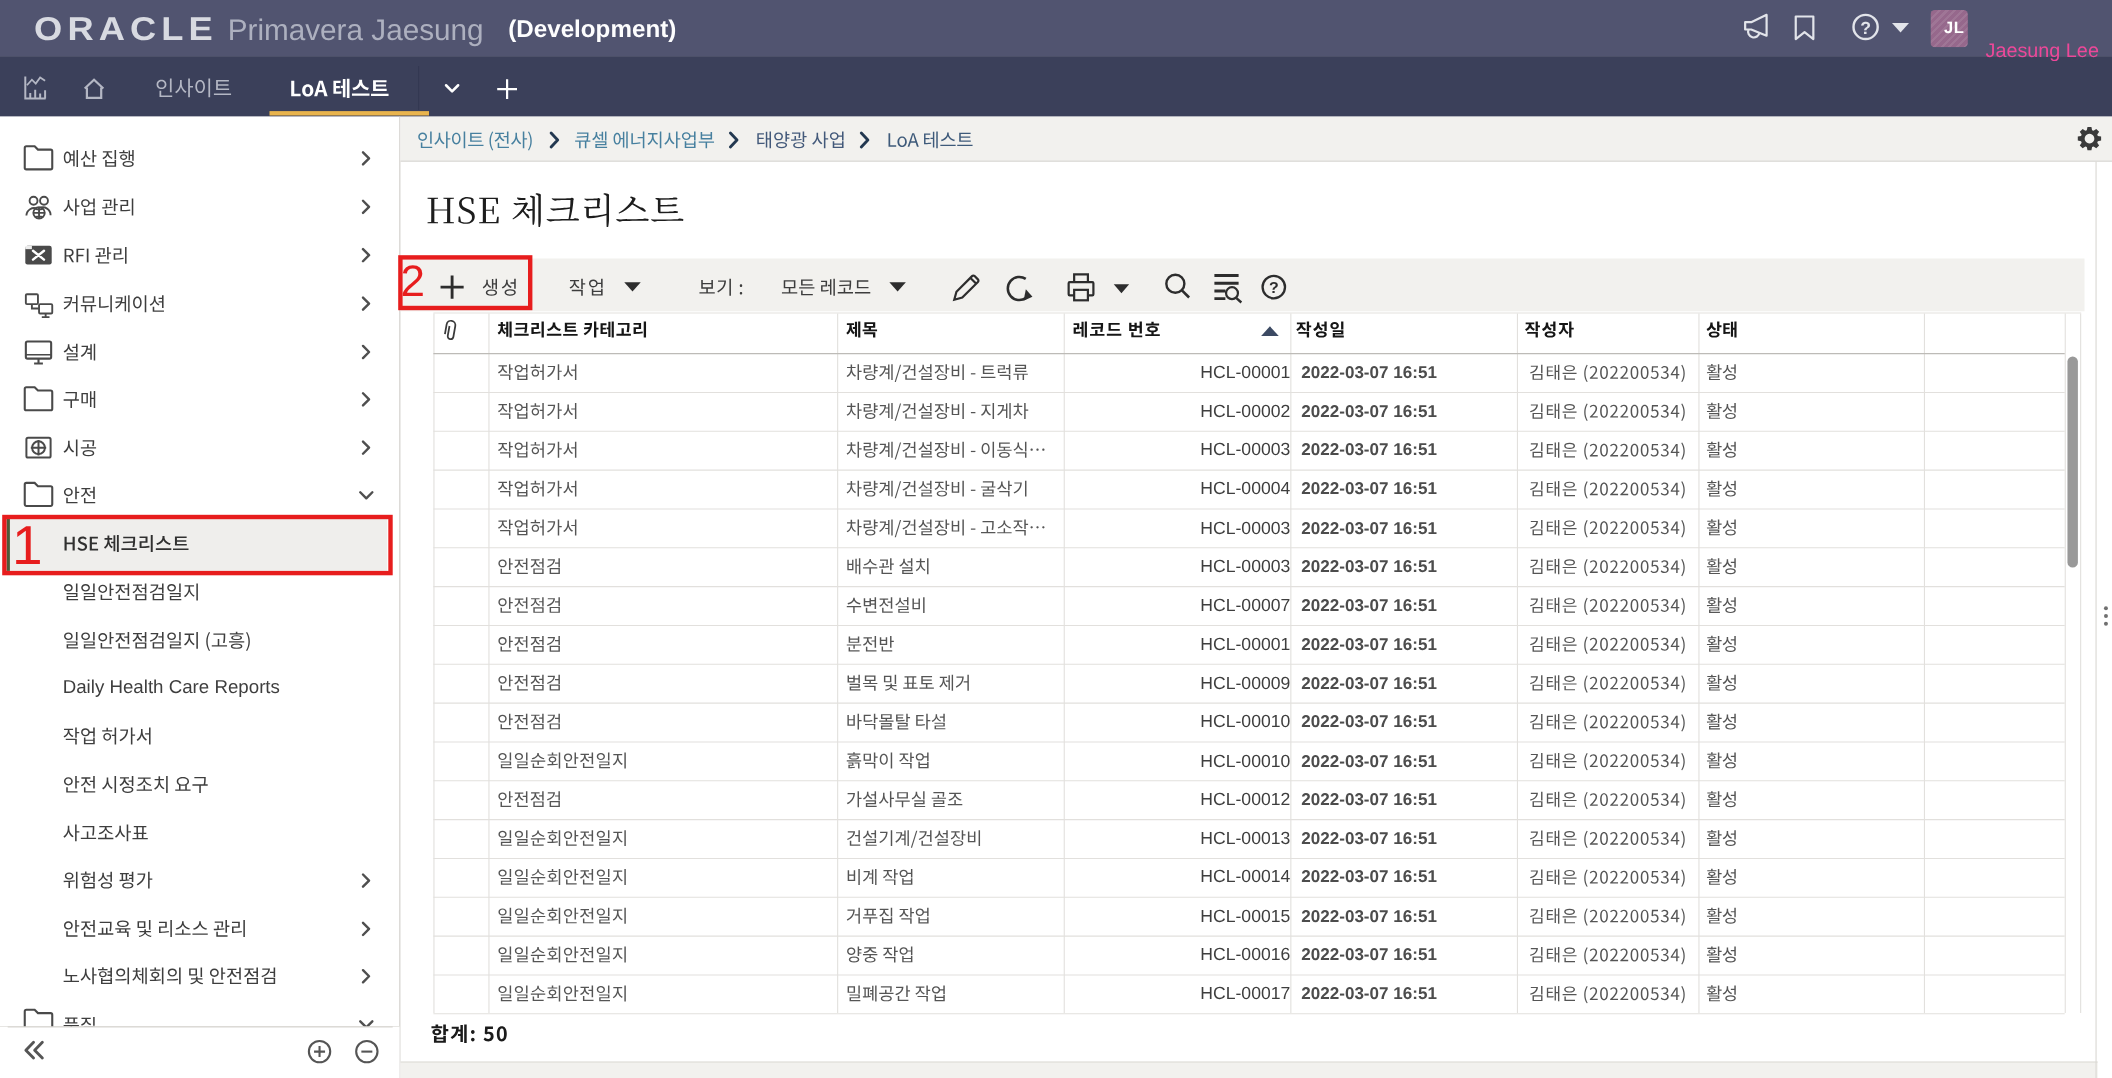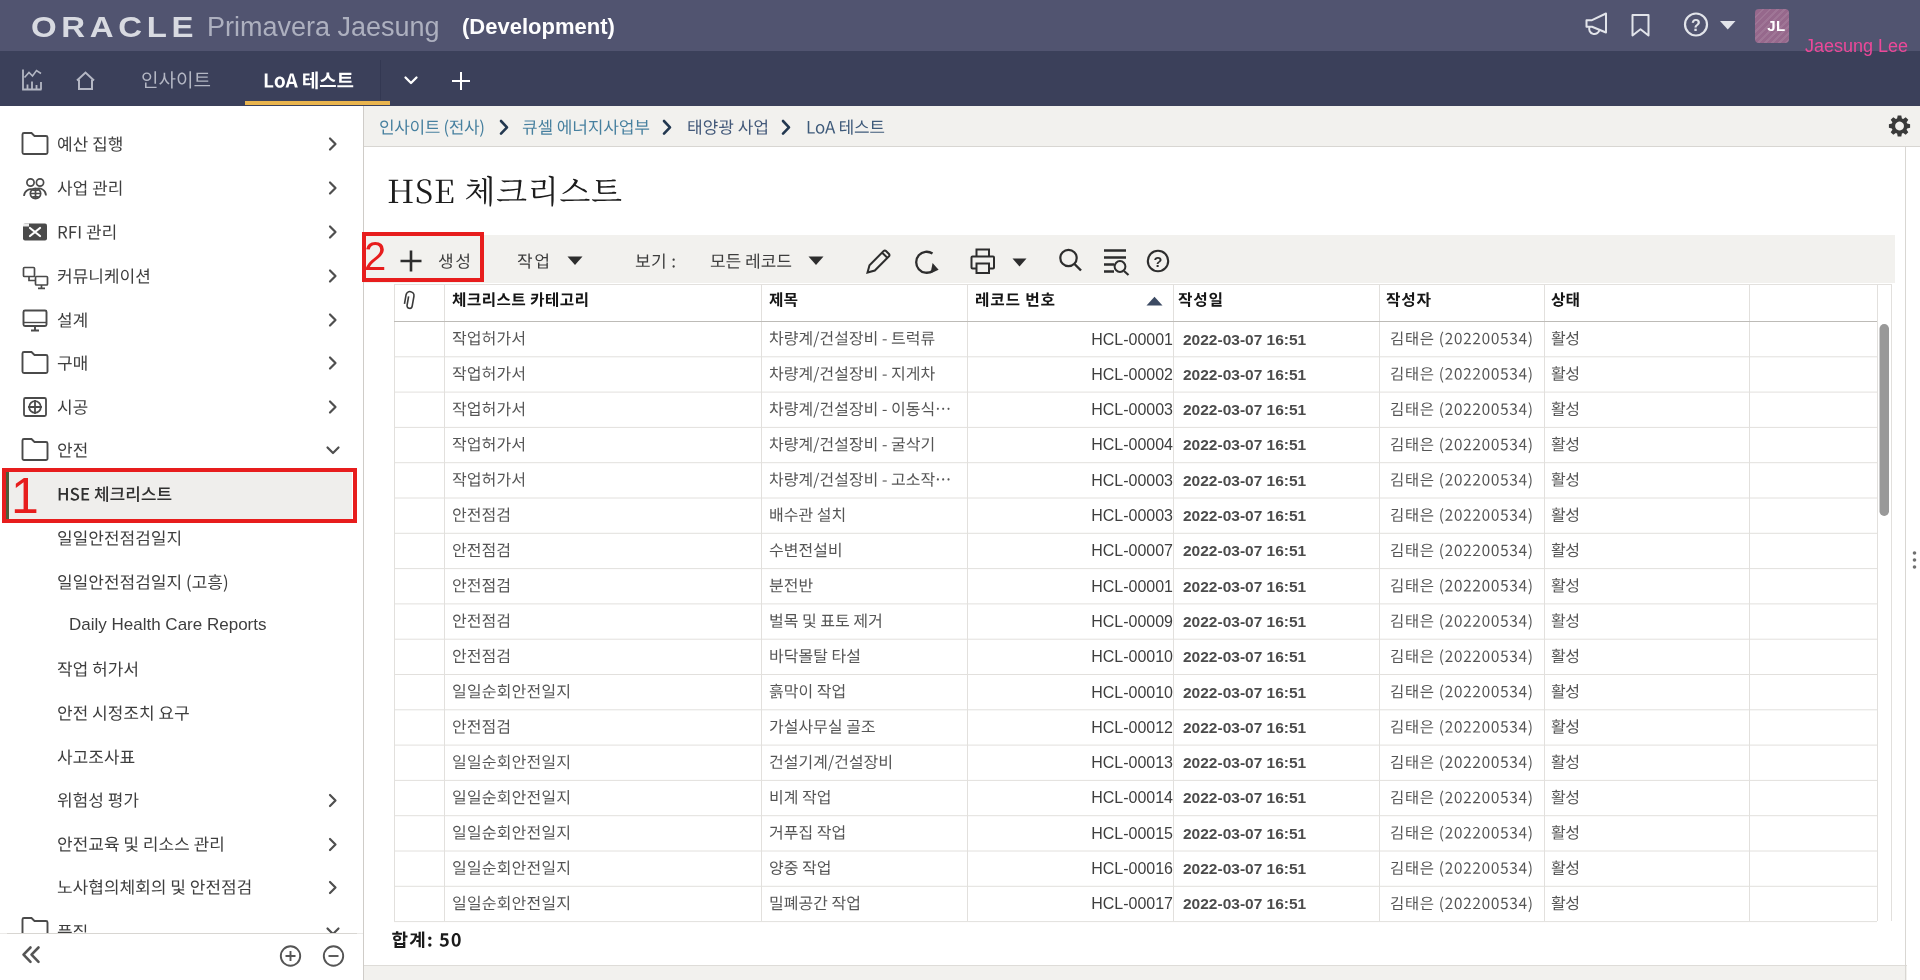--- a/index.html
+++ b/index.html
@@ -18,21 +18,21 @@
 #rail { position:absolute; left:1905px; top:147px; width:1px; height:833px; background:#d9d7d3; }
 .logo { position:absolute; left:31px; top:10px; font-size:30px; font-weight:bold; color:#d8dae1; letter-spacing:4.2px; transform:scaleX(1.10); transform-origin:left; }
 .prim { position:absolute; left:207px; top:12px; font-size:27px; color:#adb0bf; }
 .dev  { position:absolute; left:462px; top:14px; font-size:22px; font-weight:bold; color:#fdfdfe; }
 .uname { position:absolute; left:1805px; top:17px; font-size:18px; color:#ec4899;margin-top:19px; }
 .avatar { position:absolute; left:1755px; top:9px; width:34px; height:34px; border-radius:4px; background:#96688c;
   background-image:repeating-linear-gradient(135deg, rgba(255,255,255,0.09) 0 2px, rgba(0,0,0,0) 2px 5px);
   color:#fff; font-size:15px; font-weight:bold; text-align:center; line-height:34px; letter-spacing:0.5px; text-indent:9px; }
 .hcl { position:absolute; left:973px; width:200px; height:35px; line-height:36px; font-size:16px; color:#3e3e3e;text-align:right; }
 .dt { position:absolute; left:1183px; width:200px; height:35px; line-height:36px; font-size:15.5px; color:#4c4c4c;font-weight:bold; }
-.daily { position:absolute; left:69px; top:615px; font-size:17px; color:#3e3e3e; }
+.daily { position:absolute; left:57px; top:615px; font-size:17px; color:#3e3e3e; }
 .box1 { position:absolute; left:2px; top:468px; width:355px; height:55px; border:4px solid #e71d1d; }
 .num1 { position:absolute; left:11px; top:472px; font-size:50px; color:#e71d1d; line-height:48px; }
 .box2 { position:absolute; left:362px; top:232px; width:122px; height:50px; border:4px solid #e71d1d; }
 .num2 { position:absolute; left:364px; top:233px; font-size:40px; color:#e71d1d; line-height:46px; }
 </style>
 </head>
 <body>
 <div id="nav1"></div>
 <div id="nav2"></div>
 <div id="sidebar"></div>

